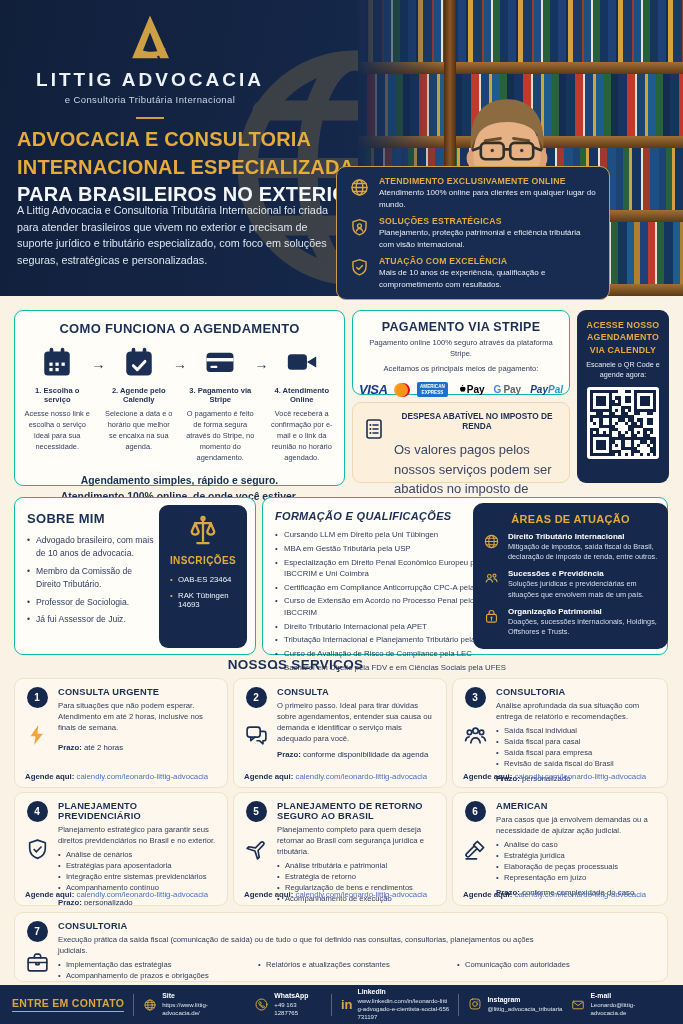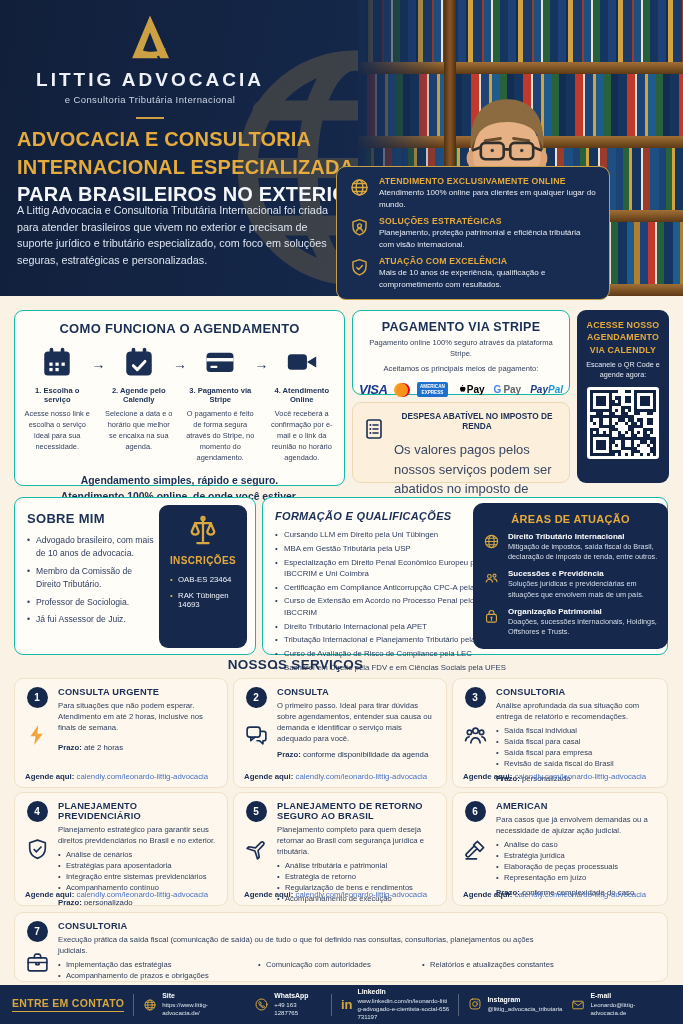--- a/index.html
+++ b/index.html
@@ -1102,25 +1102,25 @@
           </svg>
       </div>
       <div style="flex:1">
         <div class="svc-title">CONSULTORIA</div>
         <div class="svc-desc" style="max-width:480px">Execução prática da saída fiscal (comunicação de saída) ou de tudo o que foi definido nas consultas, consultorias, planejamentos ou ações judiciais.</div>
         <div class="s7-cols">
           <ul class="svc-bullets" style="width:186px">
             <li>Implementação das estratégias</li>
             <li>Acompanhamento de prazos e obrigações</li>
           </ul>
+          <ul class="svc-bullets" style="width:185px">
+            <li>Relatórios e atualizações constantes</li>
+          </ul>
           <ul class="svc-bullets" style="width:150px">
             <li>Comunicação com autoridades</li>
-          </ul>
-          <ul class="svc-bullets" style="width:185px">
-            <li>Relatórios e atualizações constantes</li>
           </ul>
         </div>
 
       </div>
     </div>
   </div>
 
   <div class="footer">
     <div class="contact-title">ENTRE EM CONTATO</div>
     <div class="fdiv"></div>

